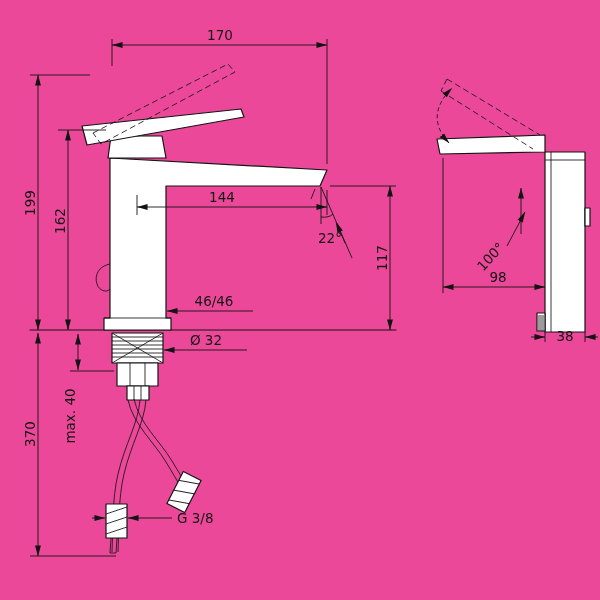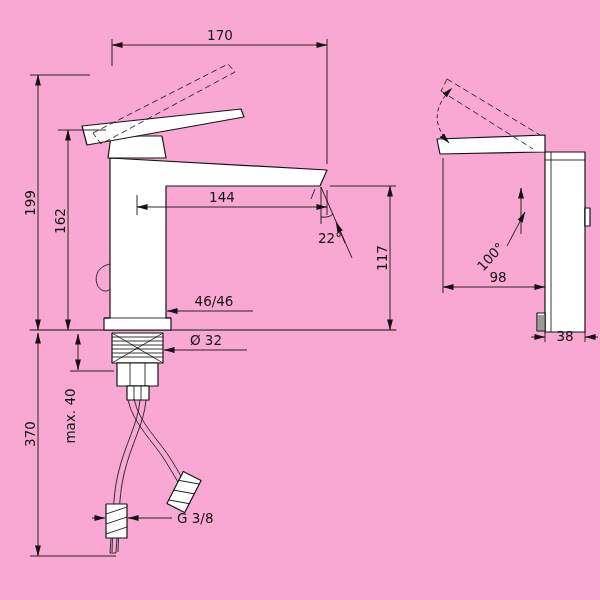--- a/index.html
+++ b/index.html
@@ -1,16 +1,16 @@
 <!DOCTYPE html>
 <html><head>
 <meta charset="utf-8">
 <style>
   html,body{margin:0;padding:0;background:#ffffff;}
-  .canvas{position:relative;width:600px;height:600px;background:#f9a8d4;overflow:hidden;}
+  .canvas{position:relative;width:600px;height:600px;background:#ec4899;overflow:hidden;}
   svg{display:block;}
   .ln{stroke:#141414;stroke-width:1.2;fill:none;stroke-linecap:round;stroke-linejoin:round;}
   .fillw{fill:#ffffff;}
   .thin{stroke:#141414;stroke-width:0.85;fill:none;}
   .dim{stroke:#141414;stroke-width:0.9;fill:none;}
   .dash{stroke-dasharray:6 3.5;}
   .dash2{stroke-dasharray:4 3;}
   text{font-family:"DejaVu Sans","Liberation Sans",sans-serif;font-size:13.5px;fill:#141414;}
 </style>
 </head>

